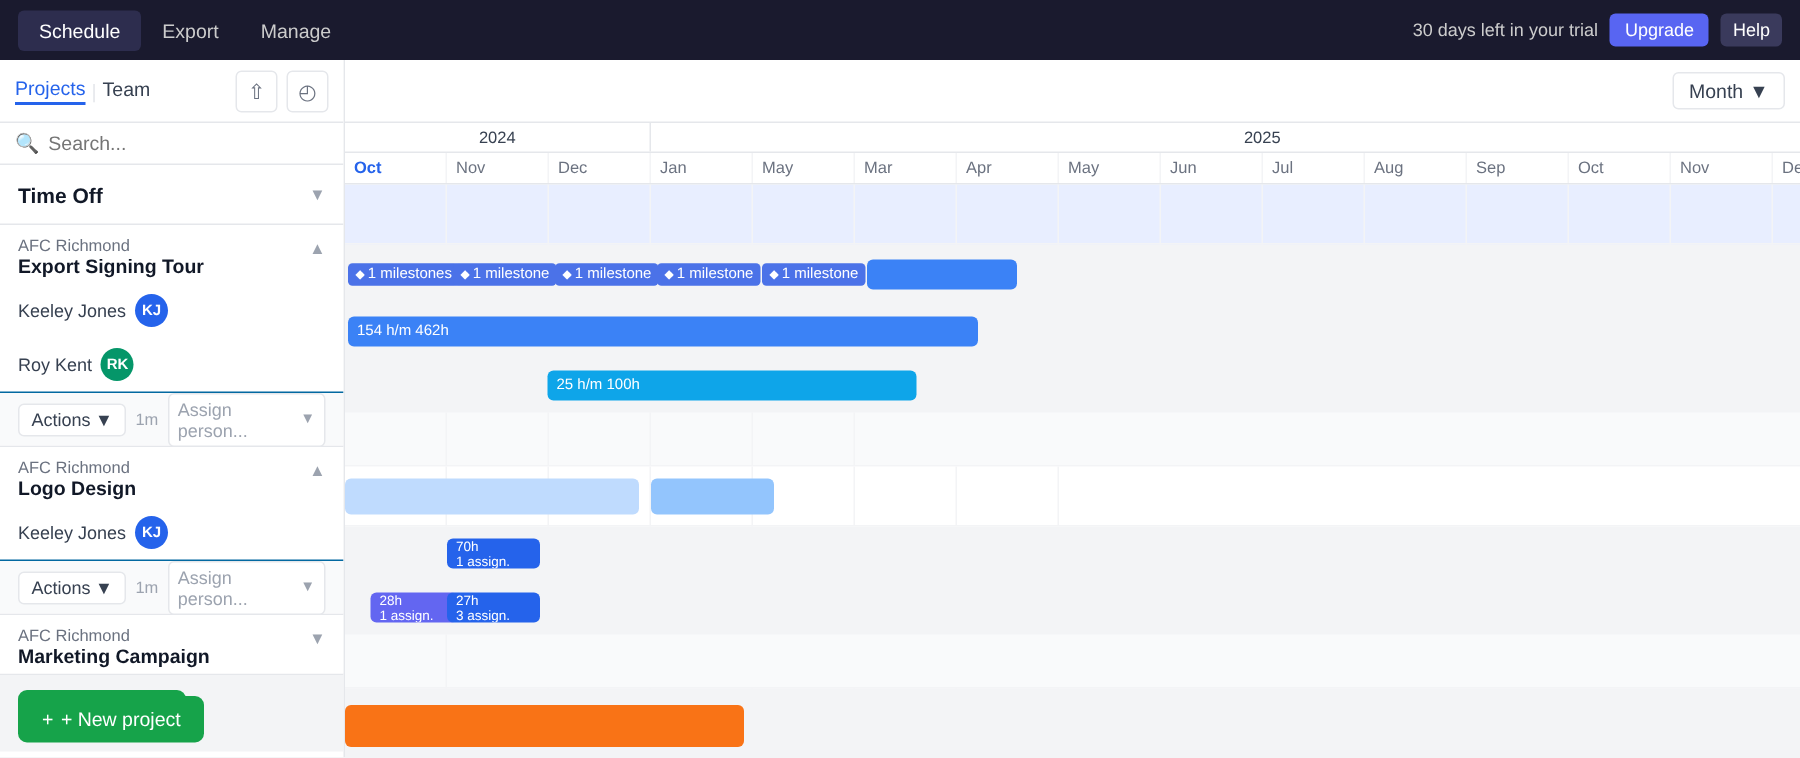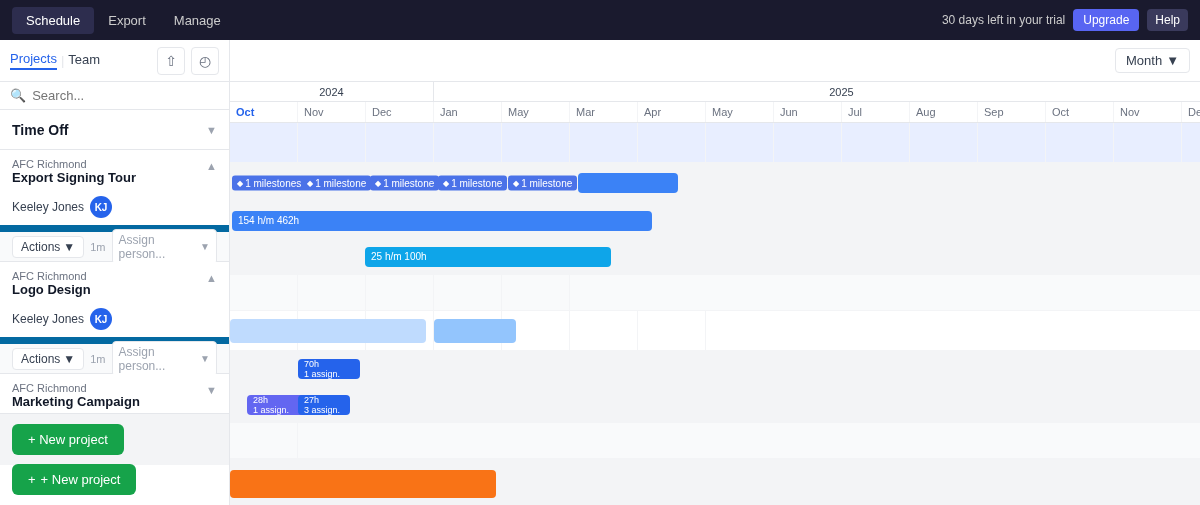--- a/index.html
+++ b/index.html
@@ -156,21 +156,21 @@
     .avatar-rk { background: #059669; }
     .avatar-rw { background: #7c3aed; }
 
     
     .actions-row {
       display: flex;
       align-items: center;
       padding: 4px 12px;
       gap: 6px;
       background: #f9fafb;
-      border-top: 7px solid #0369a1;
+      border-top: 1px solid #0369a1;
       height: 36px;
     }
     .actions-btn {
       display: flex;
       align-items: center;
       gap: 3px;
       background: #fff;
       border: 1px solid #e5e7eb;
       border-radius: 4px;
       padding: 3px 8px;
@@ -393,20 +393,24 @@
         <div class="project-header">
           <div>
             <div class="project-company">AFC Richmond</div>
             <div class="project-name">Export Signing Tour</div>
           </div>
           <span class="project-chevron">▲</span>
         </div>
         <div class="member-row">
           <span class="member-name">Keeley Jones</span>
           <div class="avatar avatar-kj">KJ</div>
+        </div>
+        <div class="member-row">
+          <span class="member-name">Roy Kent</span>
+          <div class="avatar avatar-rk">RK</div>
         </div>
         <div class="actions-row">
           <button class="actions-btn">
             <span>Actions</span>
             <span>▼</span>
           </button>
           <span class="duration-label">1m</span>
           <div class="assign-select">
             <span>Assign person...</span>
             <span class="assign-select-arrow">▼</span>
@@ -641,21 +645,21 @@
         <div class="gantt-row" style="height:36px;position:relative;">
           <div style="display:flex;height:100%;">
             <div class="gantt-col"></div>
             <div class="gantt-col"></div>
             <div class="gantt-col"></div>
           </div>
           <div class="gantt-bar gantt-bar-indigo" style="left:17px;width:58px;font-size:9px;line-height:1.2;flex-direction:column;align-items:flex-start;">
             <span>28h</span>
             <span style="font-size:9px;">1 assign.</span>
           </div>
-          <div class="gantt-bar gantt-bar-blue-dark" style="left:68px;width:52px;font-size:9px;line-height:1.2;flex-direction:column;align-items:flex-start;">
+          <div class="gantt-bar gantt-bar-blue-dark" style="left:68px;width:62px;font-size:9px;line-height:1.2;flex-direction:column;align-items:flex-start;">
             <span>27h</span>
             <span style="font-size:9px;">3 assign.</span>
           </div>
         </div>
 
         <div class="gantt-row actions-gantt" style="height:36px;">
           <div style="display:flex;height:100%;">
             <div class="gantt-col"></div>
           </div>
         </div>

